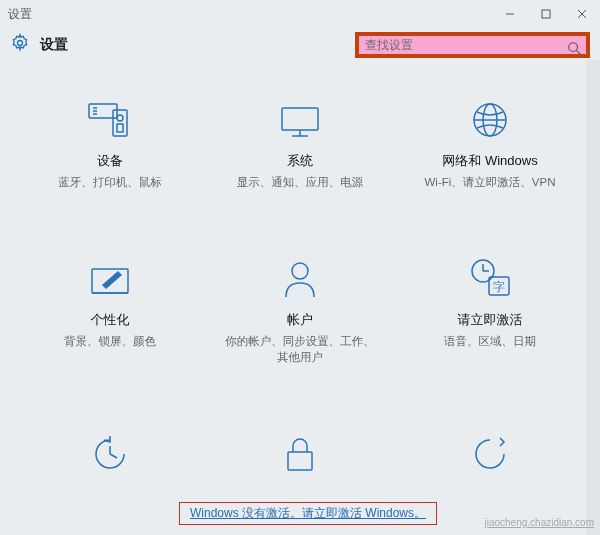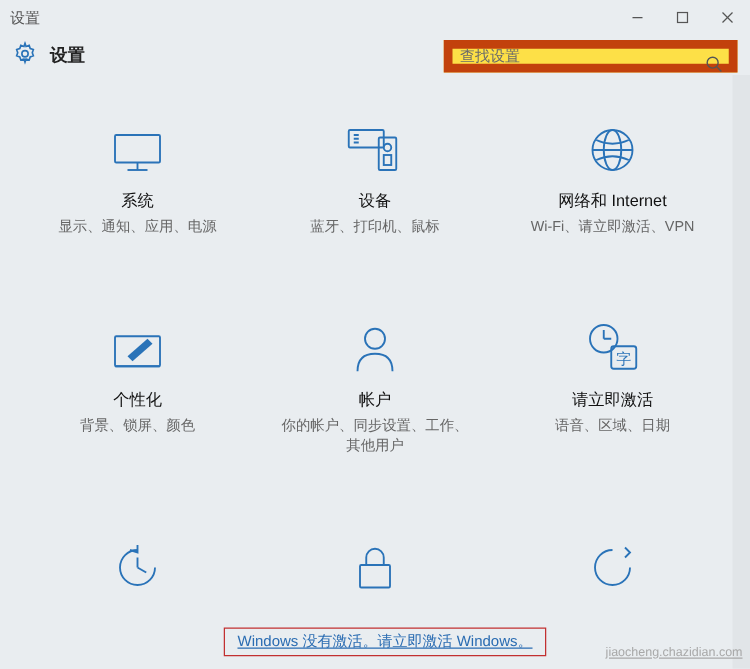--- a/index.html
+++ b/index.html
@@ -41,22 +41,22 @@
     padding: 0 10px;
     gap: 10px;
   }
   .gear { color: #2a6cb2; }
   .header-title { font-size: 14px; font-weight: 600; color: #222; }
   .search-wrap {
     margin-left: auto;
     position: relative;
     width: 235px;
     height: 26px;
-    background: #fde047;
-    border: 7px solid #c2410c;
+    background: #f9a8d4;
+    border: 4px solid #c2410c;
     display: flex;
     align-items: center;
   }
   .search-input {
     border: none;
     outline: none;
     width: 100%;
     height: 100%;
     padding: 0 26px 0 6px;
     font-size: 12px;
@@ -176,57 +176,57 @@
   </div>
 </div>
 
 <div class="scrollbar"></div>
 
 <div class="content">
   <div class="grid">
 
     <div class="tile">
       <div class="tile-icon">
-        <svg width="44" height="36" viewBox="0 0 44 36">
-            <rect x="4" y="4" width="36" height="22" rx="1"></rect>
-            <line x1="14" y1="32" x2="30" y2="32"></line>
-            <line x1="22" y1="26" x2="22" y2="32"></line>
-          </svg>
-      </div>
-      <div class="tile-title">系统</div>
-      <div class="tile-sub">显示、通知、应用、电源</div>
-    </div>
-
-    <div class="tile">
-      <div class="tile-icon">
         <svg width="46" height="40" viewBox="0 0 46 40">
           <rect x="2" y="4" width="28" height="14" rx="1"></rect>
           <line x1="6" y1="8" x2="10" y2="8"></line>
             <line x1="6" y1="11" x2="10" y2="11"></line>
             <line x1="6" y1="14" x2="10" y2="14"></line>
           <rect x="26" y="10" width="14" height="26" rx="1"></rect>
           <circle cx="33" cy="18" r="3"></circle>
             <rect x="30" y="24" width="6" height="8"></rect>
         </svg>
       </div>
       <div class="tile-title">设备</div>
       <div class="tile-sub">蓝牙、打印机、鼠标</div>
     </div>
 
     <div class="tile">
       <div class="tile-icon">
+        <svg width="44" height="36" viewBox="0 0 44 36">
+            <rect x="4" y="4" width="36" height="22" rx="1"></rect>
+            <line x1="14" y1="32" x2="30" y2="32"></line>
+            <line x1="22" y1="26" x2="22" y2="32"></line>
+          </svg>
+      </div>
+      <div class="tile-title">系统</div>
+      <div class="tile-sub">显示、通知、应用、电源</div>
+    </div>
+
+    <div class="tile">
+      <div class="tile-icon">
         <svg width="40" height="40" viewBox="0 0 40 40">
           <circle cx="20" cy="20" r="16"></circle>
           <ellipse cx="20" cy="20" rx="7" ry="16"></ellipse>
           <line x1="4" y1="20" x2="36" y2="20"></line>
           <path d="M7 12 Q20 18 33 12" fill="none"></path>
           <path d="M7 28 Q20 22 33 28" fill="none"></path>
         </svg>
       </div>
-      <div class="tile-title">网络和 Internet</div>
+      <div class="tile-title">网络和 Windows</div>
       <div class="tile-sub">Wi-Fi、请立即激活、VPN</div>
     </div>
 
     <div class="tile">
       <div class="tile-icon">
         <svg width="44" height="36" viewBox="0 0 44 36">
           <rect x="4" y="6" width="36" height="24" rx="1"></rect>
           <path d="M14 22 L30 8 L34 12 L18 26 Z" fill="#2a73b8" stroke="none"></path>
           <line x1="4" y1="30" x2="40" y2="30"></line>
         </svg>

